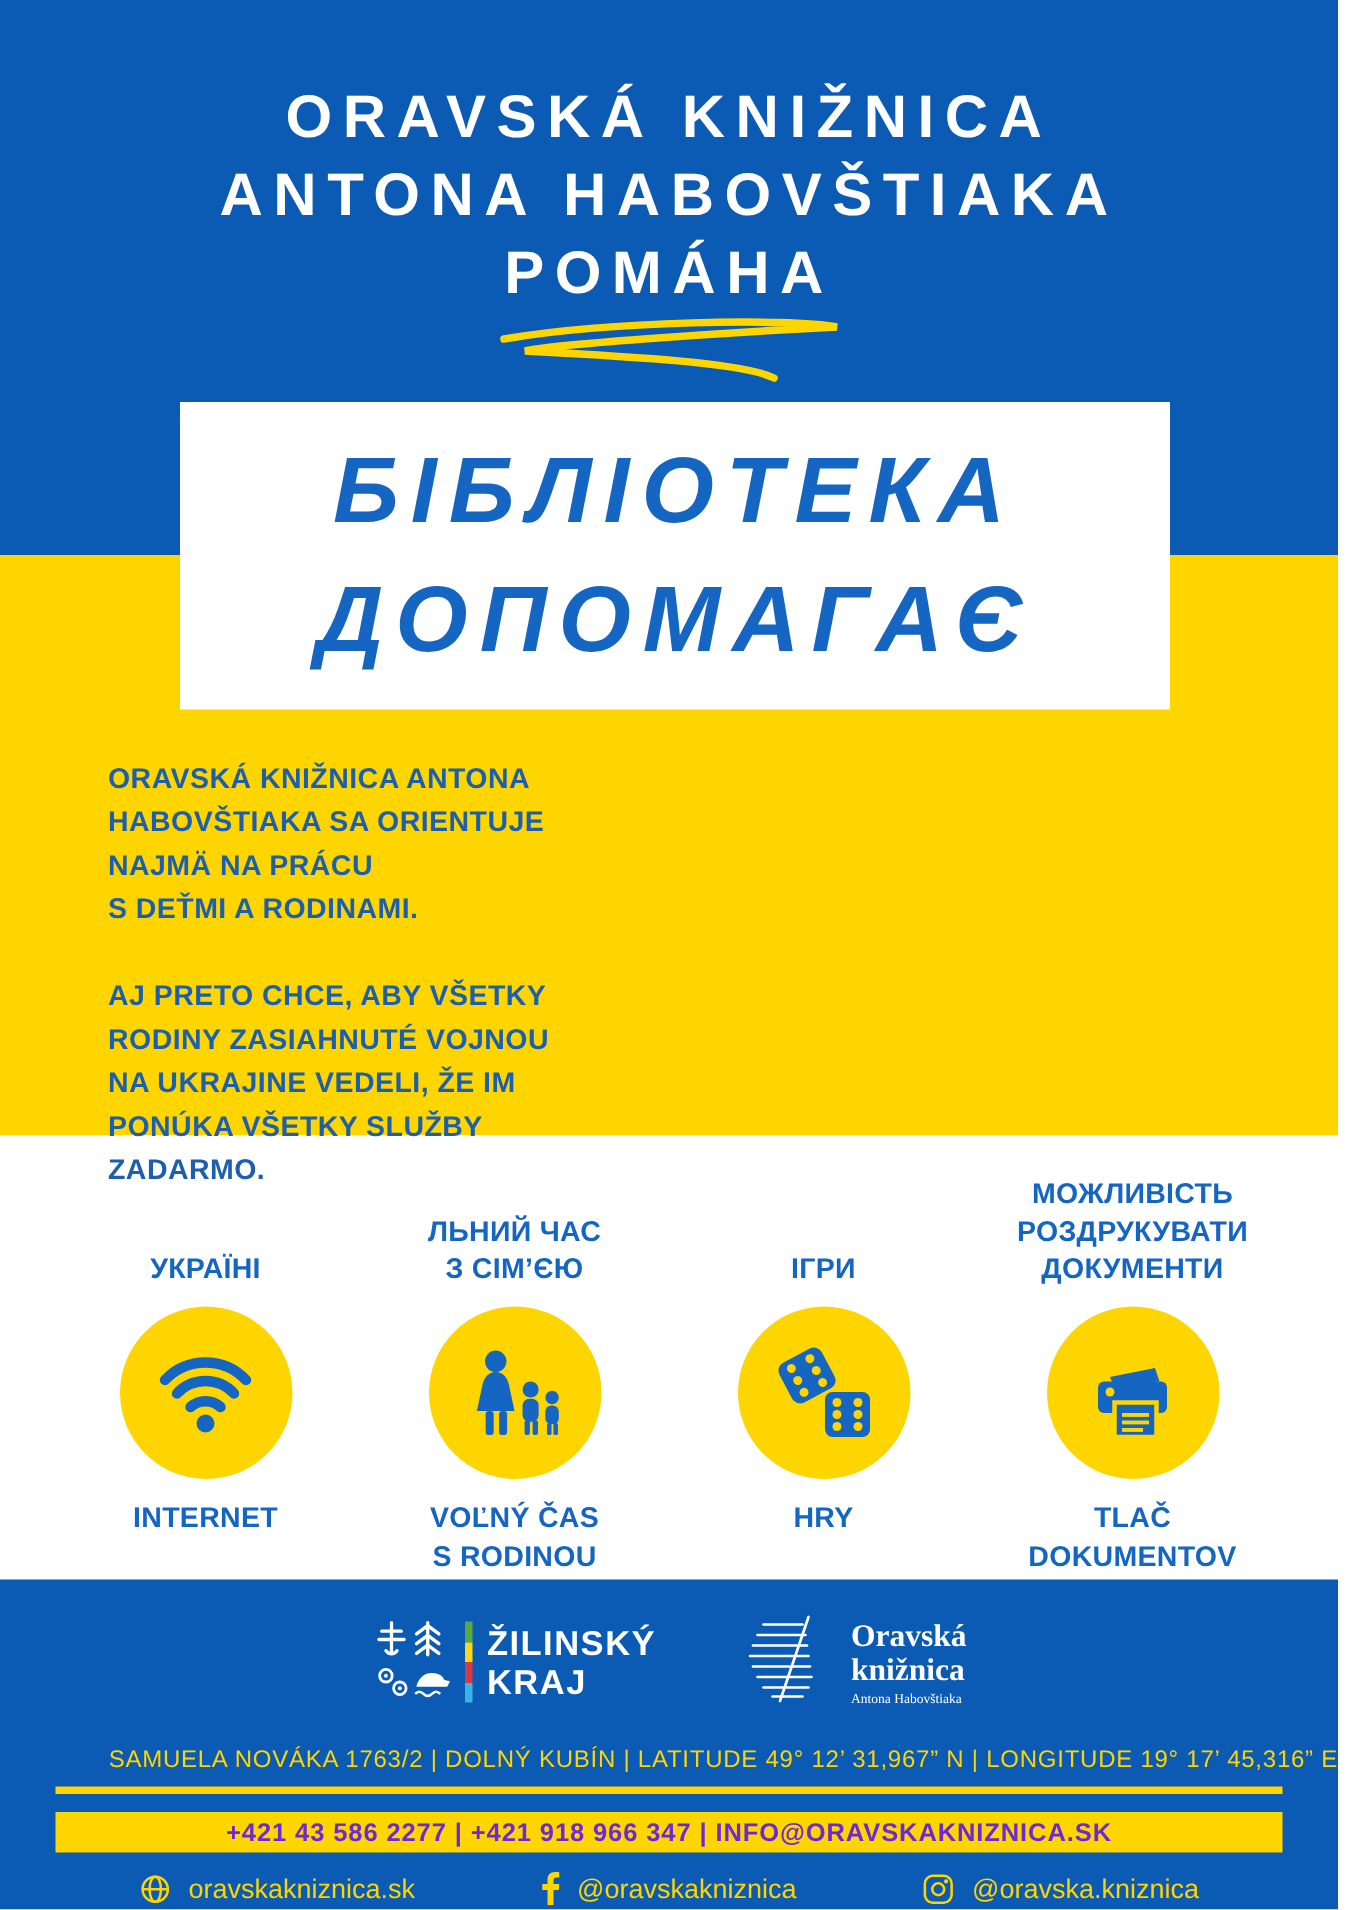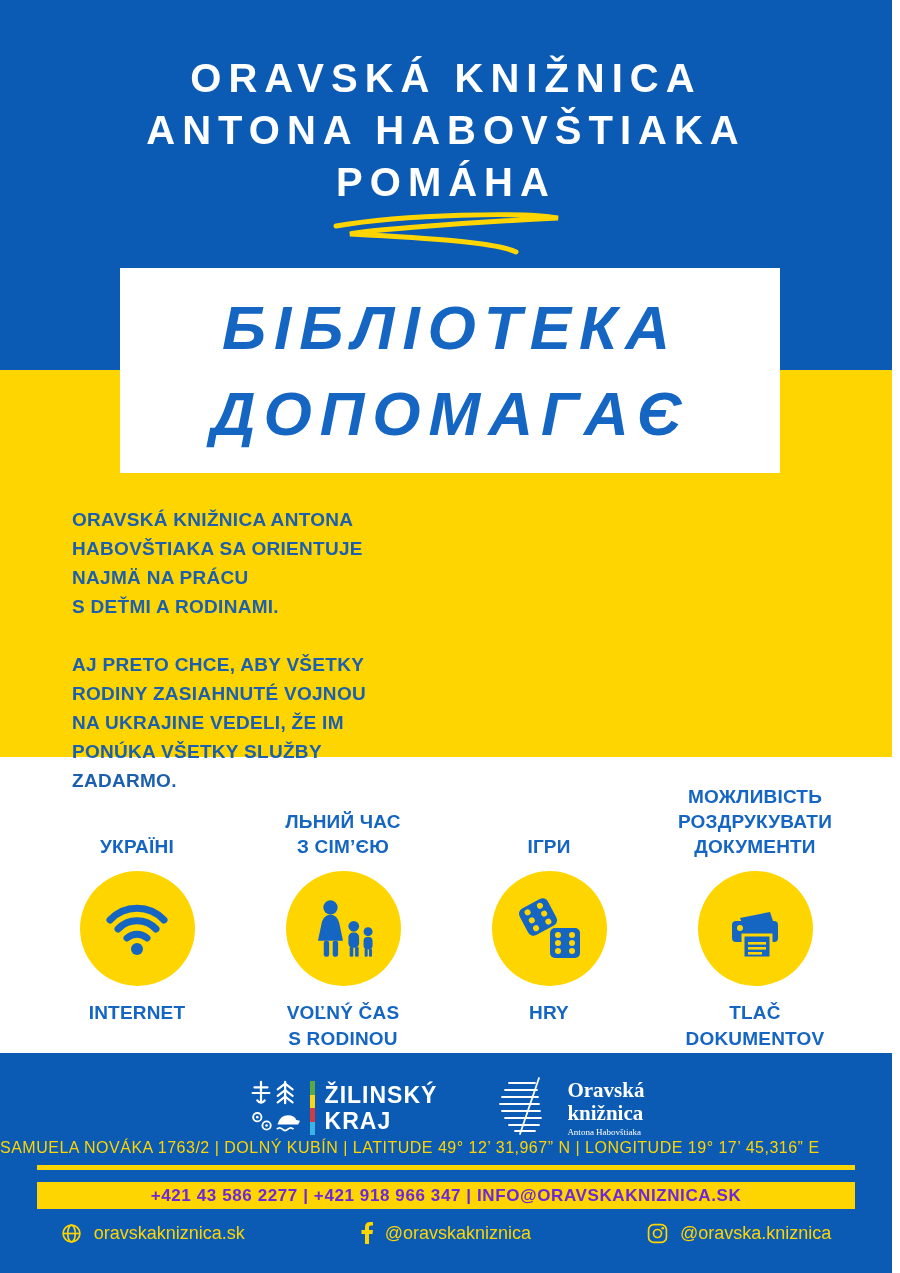--- a/index.html
+++ b/index.html
@@ -56,28 +56,28 @@
   .zil-text { color:#ffffff; font-weight:bold; font-size:23px; line-height:26px; letter-spacing:1px; }
   .color-bar { width:5px; height:54px; display:flex; flex-direction:column; }
   .color-bar span { flex:1; }
   .cb-green { background:#5BA943; } .cb-yellow { background:#F9D616; }
   .cb-red { background:#D23B42; } .cb-cyan { background:#3BB3E5; }
   .orav-logo { display:flex; align-items:center; gap:10px; }
   .orav-name { font-family:"Liberation Serif", serif; font-weight:bold; color:#ffffff;
                font-size:21px; line-height:23px; white-space:pre-line; }
   .orav-sub { font-family:"Liberation Serif", serif; color:#ffffff; font-size:9px; margin-top:2px; }
 
-  .address { text-align:left; color:#FFD500; font-size:16px; letter-spacing:0.5px; }
+  .address { margin-top:26px; text-align:right; color:#FFD500; font-size:16px; letter-spacing:0.5px; }
   .divider { margin:8px 37px 0; height:5px; background:#FFD500; }
   .contact-bar {
     margin:12px 37px 0; height:27px; background:#FFD500; color:#6d28d9;
     font-weight:bold; font-size:17px; letter-spacing:0.6px;
     display:flex; align-items:center; justify-content:center;
   }
-  .social { margin-top:13px; display:flex; justify-content:center; gap:116px; }
+  .social { margin-top:13px; display:flex; justify-content:center; gap:84px; }
   .social-item { display:flex; align-items:center; gap:12px; color:#FFD500; font-size:18px; }
   .social-item svg { display:block; }
 </style>
 </head>
 <body>
 
 <div class="poster">
 
   <div class="sec-hero">
     <div class="hero-title-line">ORAVSKÁ KNIŽNICA</div>

